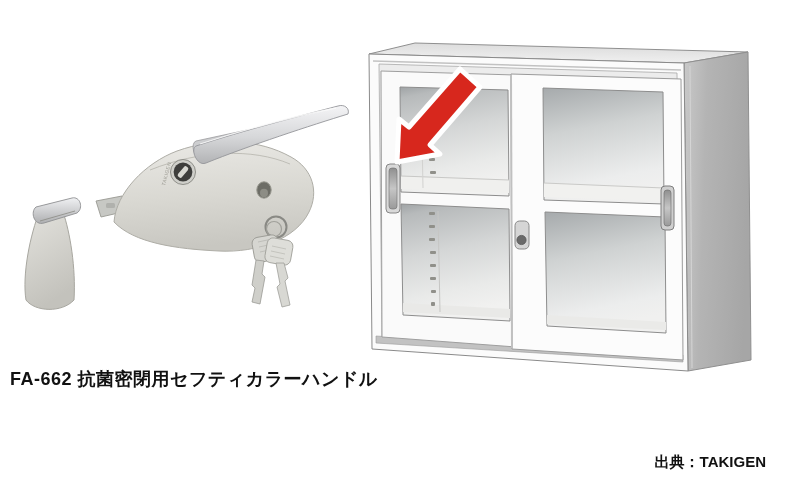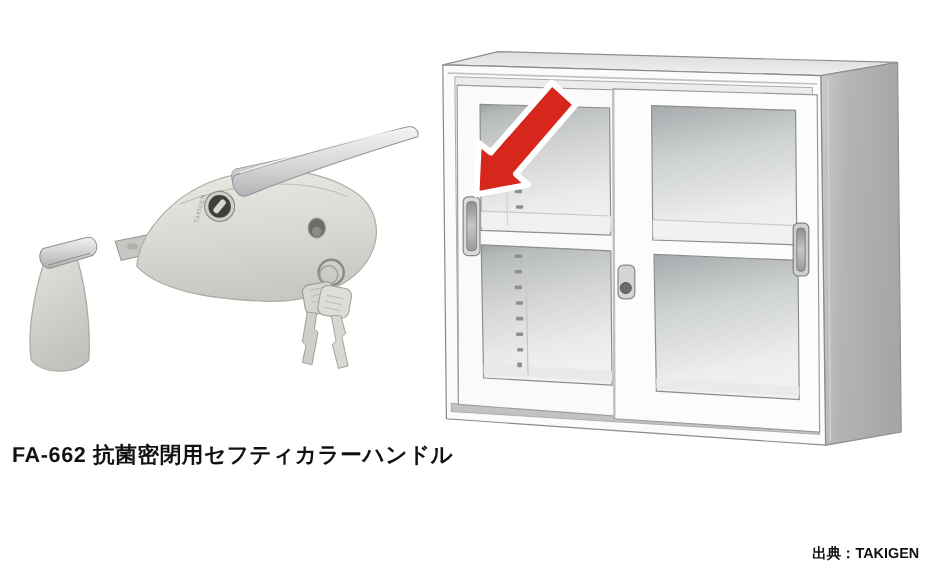--- a/index.html
+++ b/index.html
@@ -19,21 +19,21 @@
     left: 10px; top: 367px;
     font-size: 18px;
     font-weight: 700;
     letter-spacing: 0.5px;
     color: #111111;
     white-space: nowrap;
   }
   .source-credit {
     position: absolute;
     right: 22px; top: 453px;
-    font-size: 12px;
+    font-size: 15px;
     font-weight: 700;
     color: #111111;
     white-space: nowrap;
   }
 </style>
 </head>
 <body>
 
 <div class="stage">
 

